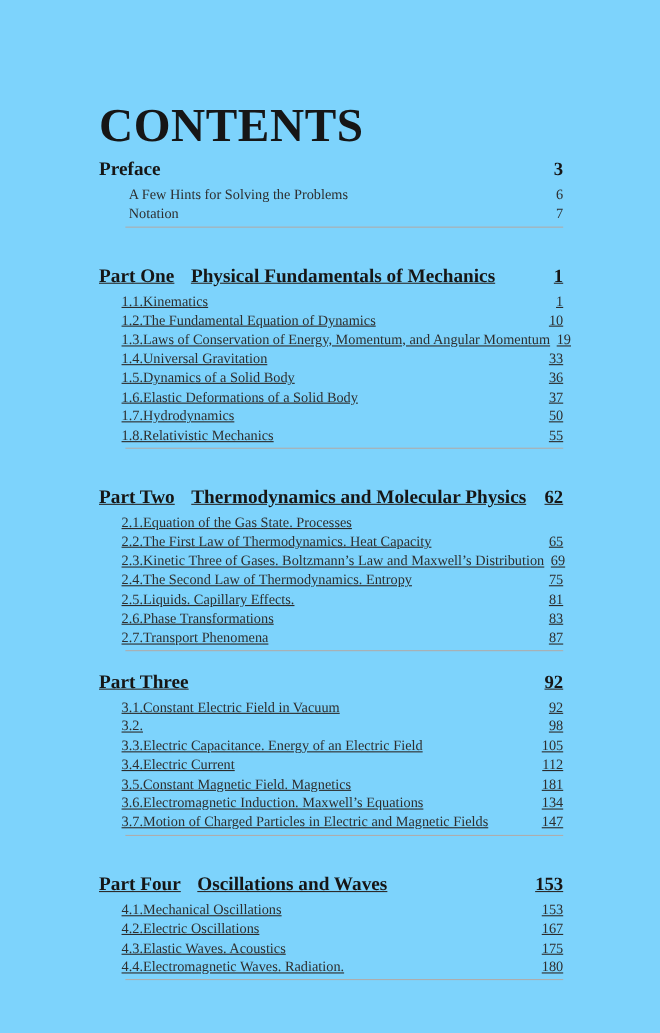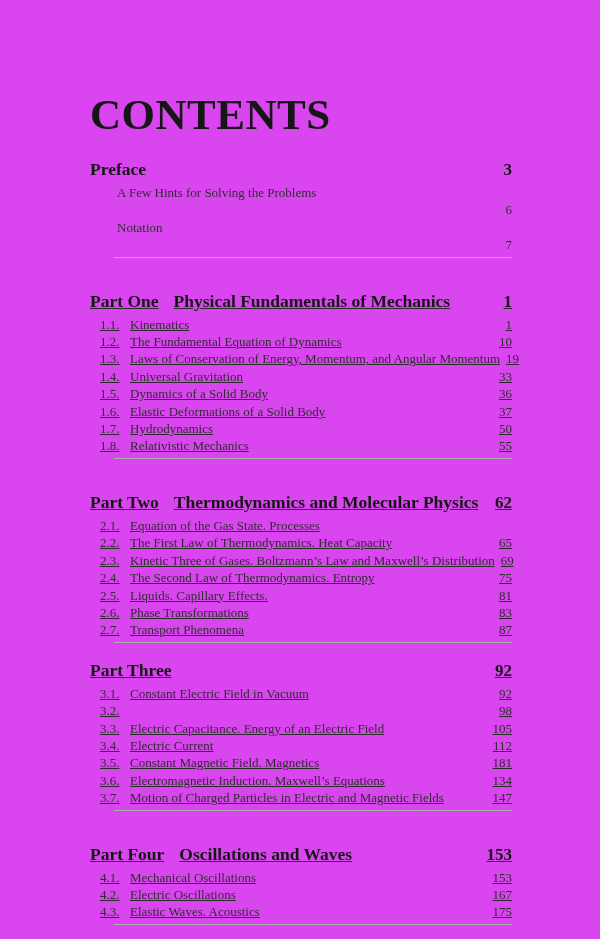--- a/index.html
+++ b/index.html
@@ -12,33 +12,33 @@
     height: 939px;
     font-family: "Liberation Serif", "DejaVu Serif", serif;
     color: #2b2b2b;
     overflow: hidden;
   }
   .page {
     box-sizing: border-box;
     width: 600px;
     height: 939px;
     padding: 93px 88px 0 90px;
-    background: #d946ef;
+    background: #7dd3fc;
     overflow: hidden;
   }
   .doc-title {
     margin: 0;
     font-size: 43px;
     line-height: 44px;
     font-weight: 700;
     letter-spacing: 0.5px;
     color: #161616;
   }
   .preface-section {
-    margin-top: 20px;
+    margin-top: 4px;
   }
   .part-heading-row {
     display: flex;
     align-items: baseline;
     line-height: 24px;
     font-weight: 700;
     color: #161616;
     white-space: nowrap;
   }
   .preface-title {
@@ -58,44 +58,44 @@
   .part-page {
     margin-left: auto;
     font-size: 17px;
     flex: none;
   }
   .preface-items {
     margin-top: 2px;
   }
   .preface-row {
     display: flex;
-    align-items: flex-start;
+    align-items: center;
     font-size: 13px;
     line-height: 17.4px;
     color: #2e2e2e;
-    flex-direction: column;
   }
   .preface-label {
     padding-left: 27px;
     white-space: nowrap;
   }
   .entries {
     margin-top: 2px;
   }
   .entry-row {
     display: flex;
     align-items: baseline;
     font-size: 13px;
     line-height: 17.4px;
     color: #2e2e2e;
   }
   .entry-num {
     flex: none;
     width: 30px;
     margin-left: 10px;
+    text-align: right;
   }
   .entry-title {
     flex: none;
     white-space: nowrap;
   }
   .entry-page, .preface-page {
     flex: none;
     margin-left: auto;
     padding-left: 6px;
     text-align: right;
@@ -316,18 +316,23 @@
     <span class="entry-title">Electric Oscillations</span>
     <span class="entry-page">167</span>
   </div>
 
   <div class="entry-row">
     <span class="entry-num">4.3.</span>
     <span class="entry-title">Elastic Waves. Acoustics</span>
     <span class="entry-page">175</span>
   </div>
 
+  <div class="entry-row">
+    <span class="entry-num">4.4.</span>
+    <span class="entry-title">Electromagnetic Waves. Radiation.</span>
+    <span class="entry-page">180</span>
+  </div>
 </div>
     <hr class="rule">
   </section>
 </div>
 
 </div>
 
 </body></html>

